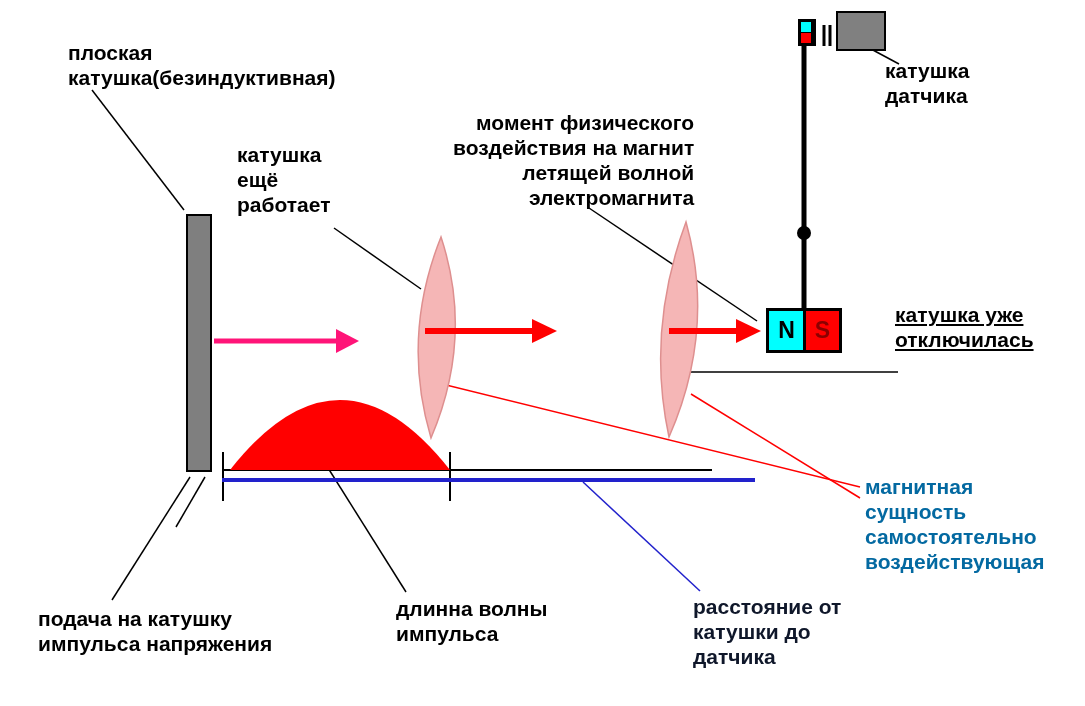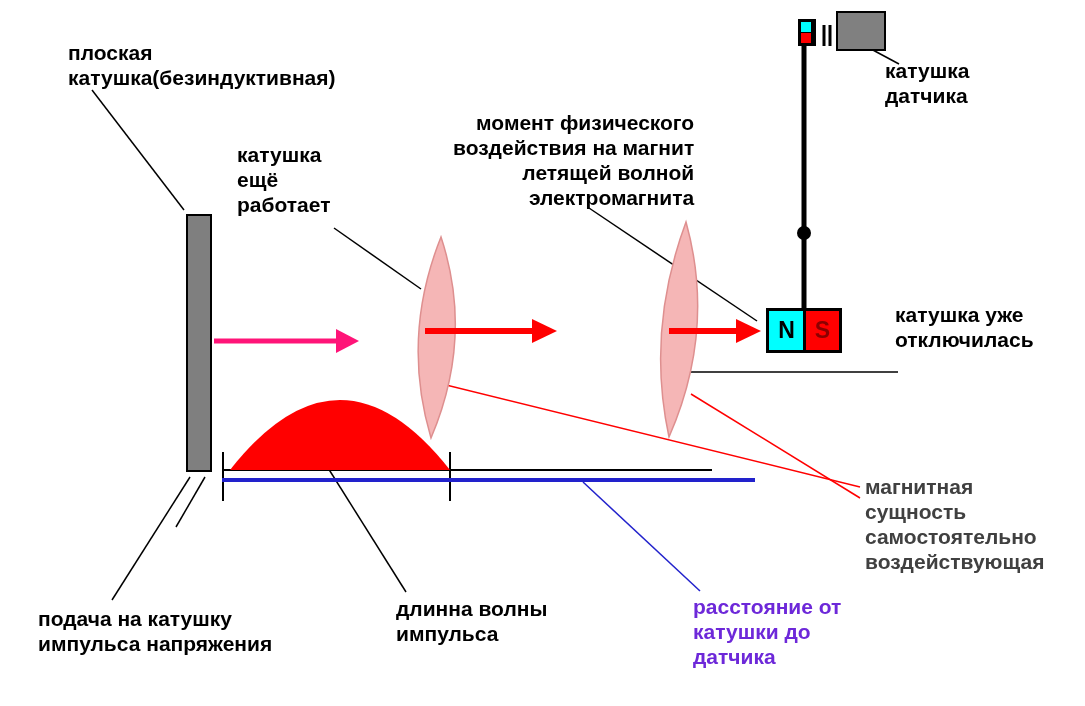--- a/index.html
+++ b/index.html
@@ -14,22 +14,22 @@
   }
   .canvas > svg { position: absolute; left: 0; top: 0; }
   .lbl {
     position: absolute;
     font-weight: bold;
     font-size: 21px;
     line-height: 25px;
     color: #000000;
     white-space: pre-line;
   }
-  .lbl.red  { color: #404040; }
-  .lbl.blue { color: #6d28d9; }
+  .lbl.red  { color: #0369a1; }
+  .lbl.blue { color: #0f172a; }
   .pole {
     position: absolute;
     font-weight: bold;
     font-size: 23px;
     line-height: 37px;
     text-align: center;
   }
   .pole.n { left: 769px; top: 312px; width: 35px; color: #000000; }
   .pole.s { left: 806px; top: 312px; width: 33px; color: #8B0000; }
 </style>
@@ -95,21 +95,21 @@
 катушка(безиндуктивная)</div>
   <div class="lbl" style="left:237px; top:142px;">катушка
 ещё
 работает</div>
   <div class="lbl" style="left:453px; top:110px;text-align:right;">момент физического
 воздействия на магнит
 летящей волной
 электромагнита</div>
   <div class="lbl" style="left:885px; top:58px;">катушка
 датчика</div>
-  <div class="lbl" style="left:895px; top:302px;">катушка уже
+  <div class="lbl" style="left:895px; top:302px;text-decoration:underline;">катушка уже
 отключилась</div>
   <div class="lbl red" style="left:865px; top:474px;">магнитная
 сущность
 самостоятельно
 воздействующая</div>
   <div class="lbl blue" style="left:693px; top:594px;">расстояние от
 катушки до
 датчика</div>
   <div class="lbl" style="left:38px;  top:606px;">подача на катушку
 импульса напряжения</div>

